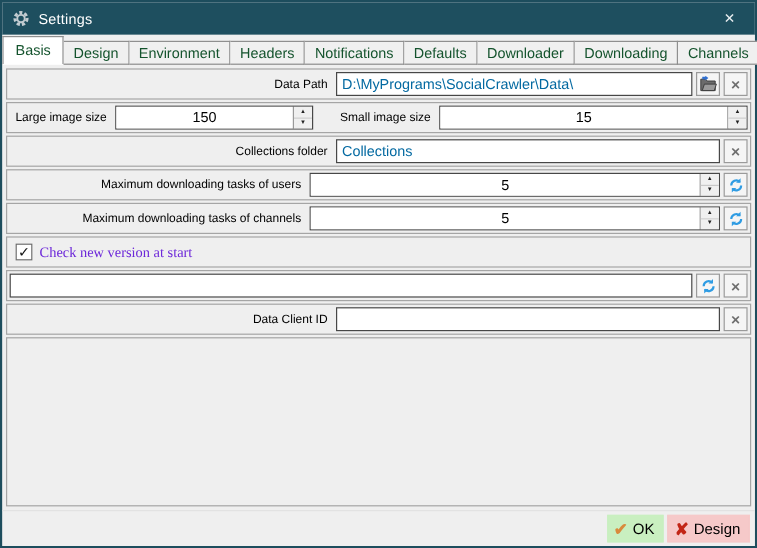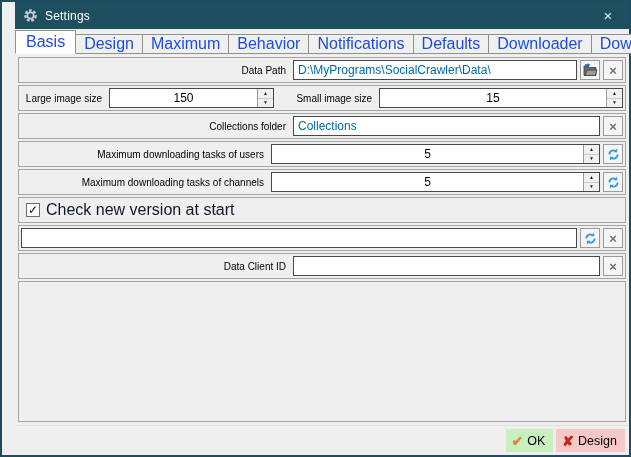--- a/index.html
+++ b/index.html
@@ -2,21 +2,20 @@
 <html><head>
 <meta charset="utf-8">
 <style>
   * { margin:0; padding:0; box-sizing:border-box; }
   html,body { width:631px; height:457px; background:#d6d6d6; font-family:"Liberation Sans", sans-serif; }
   .window {
     width:631px; height:457px;
     border:2px solid #1d4d5d;
     display:flex; flex-direction:column;
     background:#efefef;
-    padding-left:13px;
   }
   
   .titlebar {
     height:27px; background:#1e4f5f; color:#fff;
     display:flex; align-items:center; flex:0 0 27px;
     padding-left:8px; font-size:12px;
   }
   .titlebar .gear { width:15px; height:15px; margin-right:7px; display:inline-block; }
   .titlebar .title { flex:1; letter-spacing:.2px; }
   .titlebar .close-btn {
@@ -24,21 +23,21 @@
     color:#e8eef0; font-size:15px; cursor:default;
   }
   
   .tabstrip {
     flex:0 0 25px; background:#efefef; display:flex; align-items:flex-end;
     padding-left:0px; position:relative;
   }
   .tabstrip::after { content:""; position:absolute; left:0; right:0; bottom:0; height:1px; background:#8f8f8f; }
   .tab {
     height:20px; padding:0 8px; display:flex; align-items:center;
-    font-size:16px; color:#1d4ed8; background:#f0f0f0;
+    font-size:12px; color:#14532d; background:#f0f0f0;
     border:1px solid #8f8f8f; border-left:none; position:relative; z-index:1;
   }
   .tab:first-child { border-left:1px solid #8f8f8f; }
   .tab.active {
     height:24px; background:#fff; border-left:1px solid #8f8f8f;
     border-bottom:1px solid #fff; z-index:3; padding:0 10px;
   }
   
   .page {
     flex:1; display:flex; flex-direction:column;
@@ -71,21 +70,21 @@
     flex:0 0 20px; height:20px; margin-left:3px;
     background:#f5f5f5; border:1px solid #9a9a9a;
     display:flex; align-items:center; justify-content:center;
     font-size:13px; font-weight:bold; color:#6f6f6f; line-height:1;
   }
   .checkbox {
     width:14px; height:14px; background:#fff; border:1px solid #6e6e6e;
     margin:0 6px 0 5px; display:flex; align-items:center; justify-content:center;
     font-size:12px; color:#111; line-height:1;
   }
-  .chk-lbl { font-size:16px; color:#0f172a; }
+  .chk-lbl { font-size:12px; color:#6d28d9;font-family:Liberation Serif, serif; }
   
   .footer {
     flex:0 0 30px; background:#efefef; border-top:1px solid #e2e2e2;
     display:flex; align-items:center; justify-content:flex-end; padding-right:4px; gap:3px;
   }
   .btn {
     height:23px; display:flex; align-items:center; padding:0 7px 0 5px;
     font-size:12.5px; color:#000; gap:4px;
   }
   .btn-ok { background:#c9efc0; border:1px solid #c9efc0; }
@@ -106,22 +105,22 @@
         <circle cx="7.5" cy="7.5" r="3.1" fill="#1e4f5f" stroke="#c2ccd1" stroke-width="1.6"></circle>
       </svg>
     </span>
     <span class="title">Settings</span>
     <span class="close-btn">×</span>
   </div>
 
   <div class="tabstrip">
     <div class="tab active">Basis</div>
     <div class="tab">Design</div>
-    <div class="tab">Maximum</div>
-    <div class="tab">Behavior</div>
+    <div class="tab">Environment</div>
+    <div class="tab">Headers</div>
     <div class="tab">Notifications</div>
     <div class="tab">Defaults</div>
     <div class="tab">Downloader</div>
     <div class="tab">Downloading</div>
     <div class="tab">Channels</div>
 
   </div>
 
   <div class="page">
 

